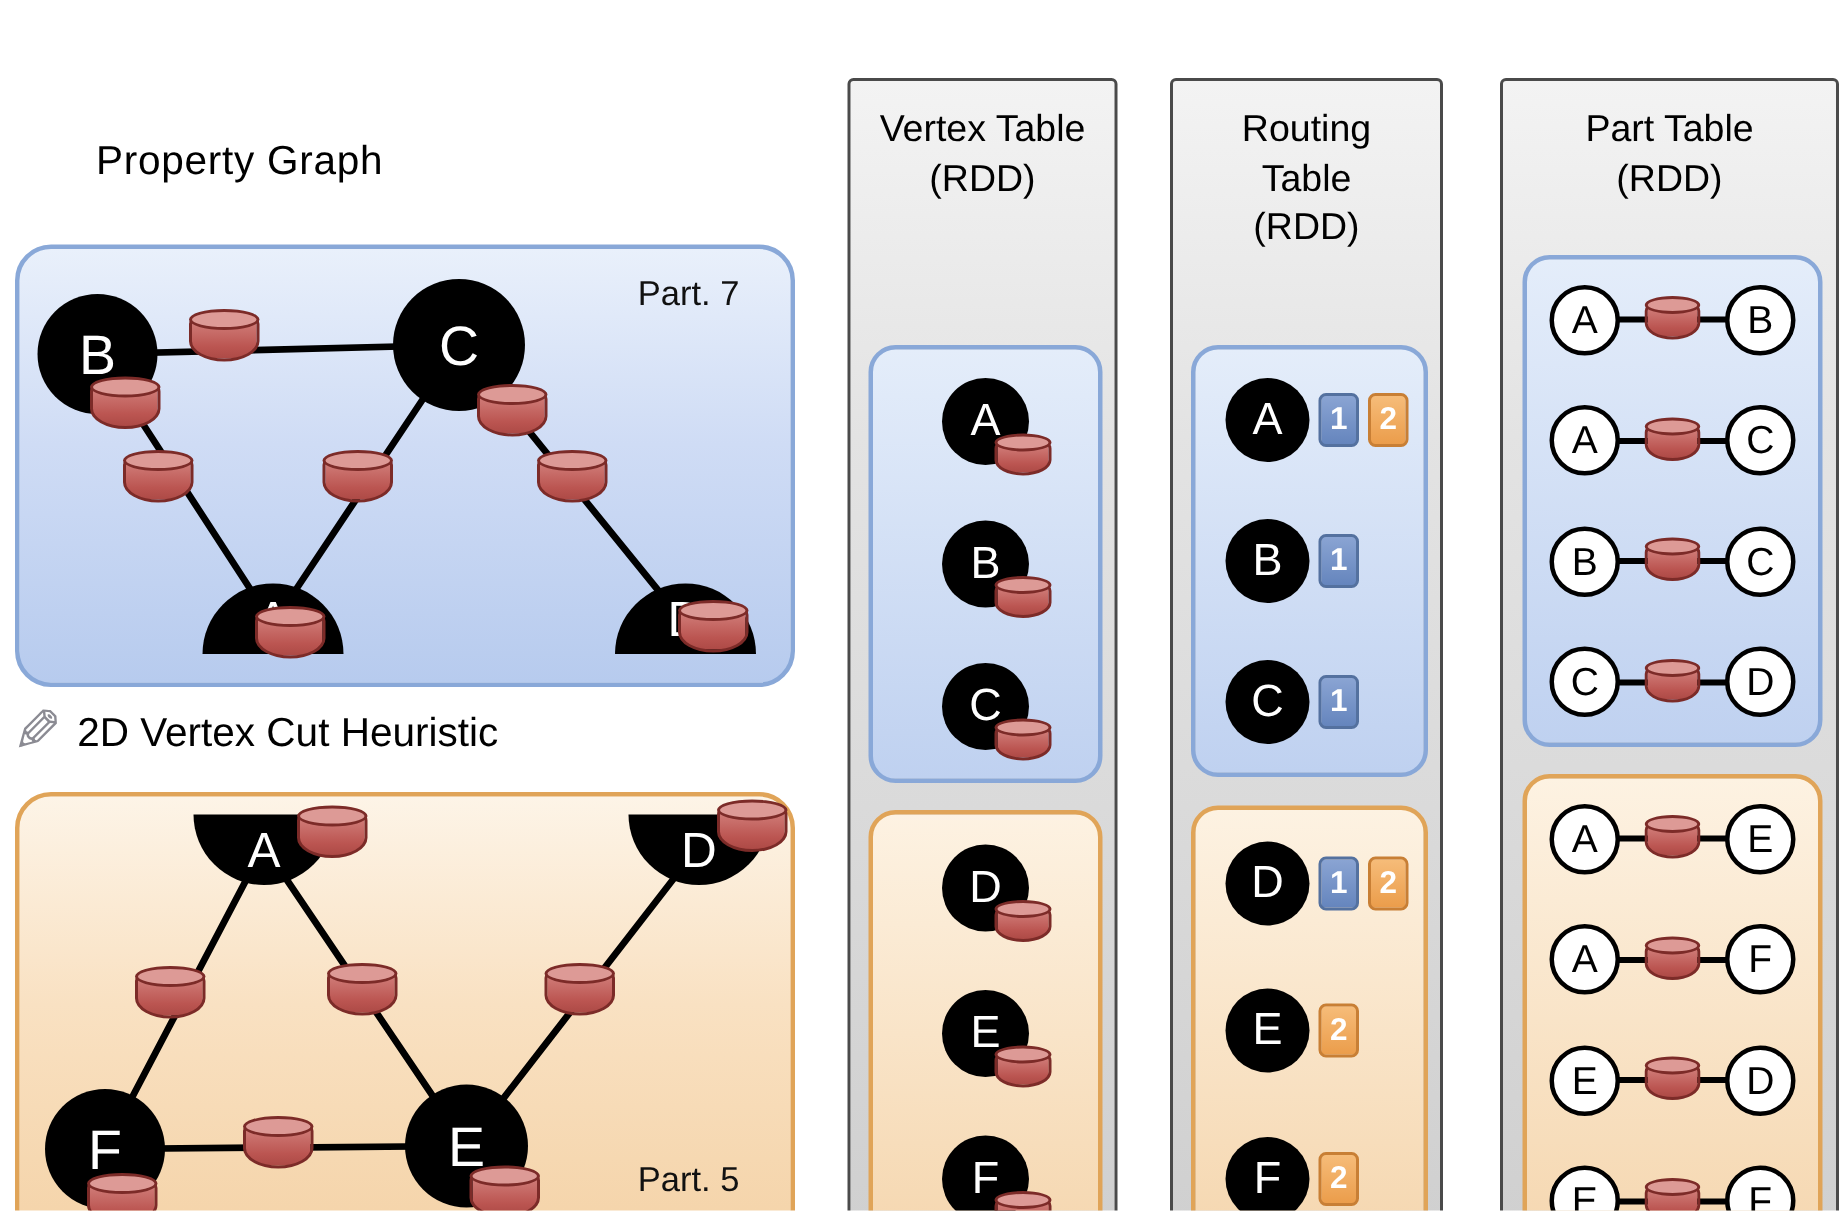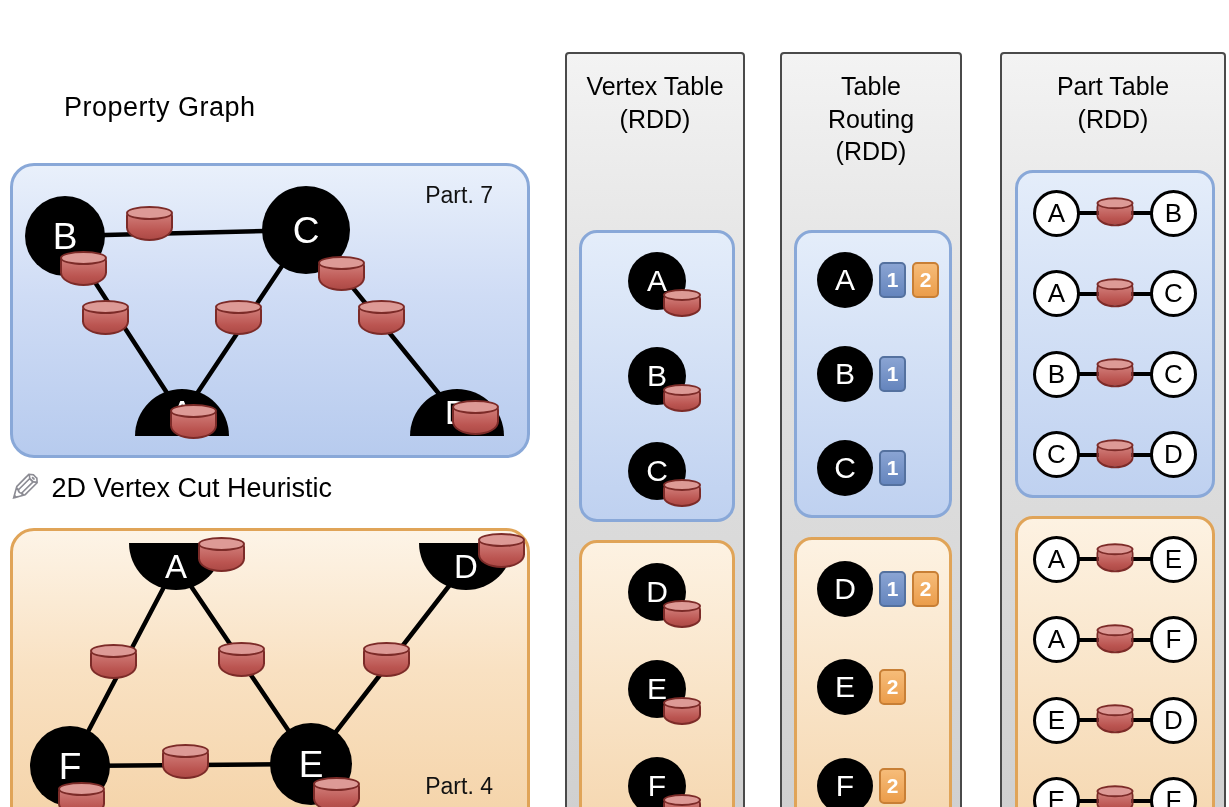--- a/index.html
+++ b/index.html
@@ -91,21 +91,21 @@
 
 <div id="canvas">
 
   <div class="pg-title">Property Graph</div>
 
   <div class="part-box part-blue" style="left:10px;top:115px;width:520px;height:295px;">
     <div class="part-label" style="right:34px;top:16px;">Part. 7</div>
   </div>
 
   <div class="part-box part-orange" style="left:10px;top:480px;width:520px;height:315px;">
-    <div class="part-label" style="right:34px;bottom:40px;">Part. 4</div>
+    <div class="part-label" style="right:34px;bottom:40px;">Part. 5</div>
   </div>
 
   <div class="cut-note">
     <span class="pencil">✎</span>
     <span class="cut-text">2D Vertex Cut Heuristic</span>
   </div>
 
   <svg id="pg-lines" width="545" height="807">
       <line x1="65" y1="188" x2="306" y2="182"></line>
       <line x1="65" y1="188" x2="182" y2="368"></line>
@@ -255,22 +255,22 @@
           <span class="cyl cyl-sm">
             <span class="cyl-body"></span>
             <span class="cyl-cap"></span>
           </span>
         </div>
       </div>
   </div>
 
   <div class="col" style="left:780px;width:182px;">
     <div class="col-title">
+      <div>Routing</div>
       <div>Table</div>
-      <div>Routing</div>
       <div>(RDD)</div>
     </div>
     <div id="rt-box-0" class="inner-box inner-blue" style="left:12px;top:176px;width:158px;height:288px;">
         <div class="rt-row">
           <span class="rt-circle">A</span>
           <span class="badge badge-1">1</span>
           <span class="badge badge-2">2</span>
         </div>
         <div class="rt-row">
           <span class="rt-circle">B</span>

